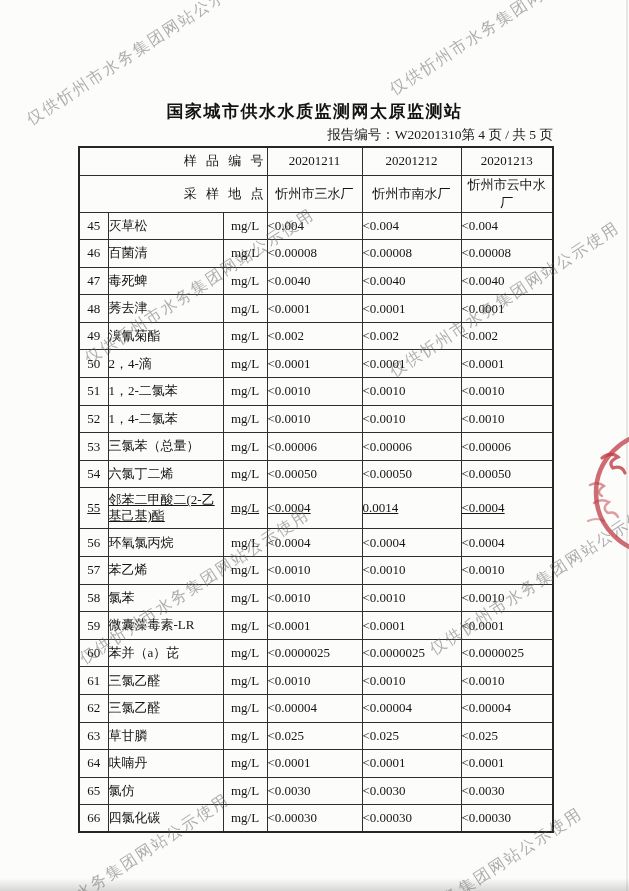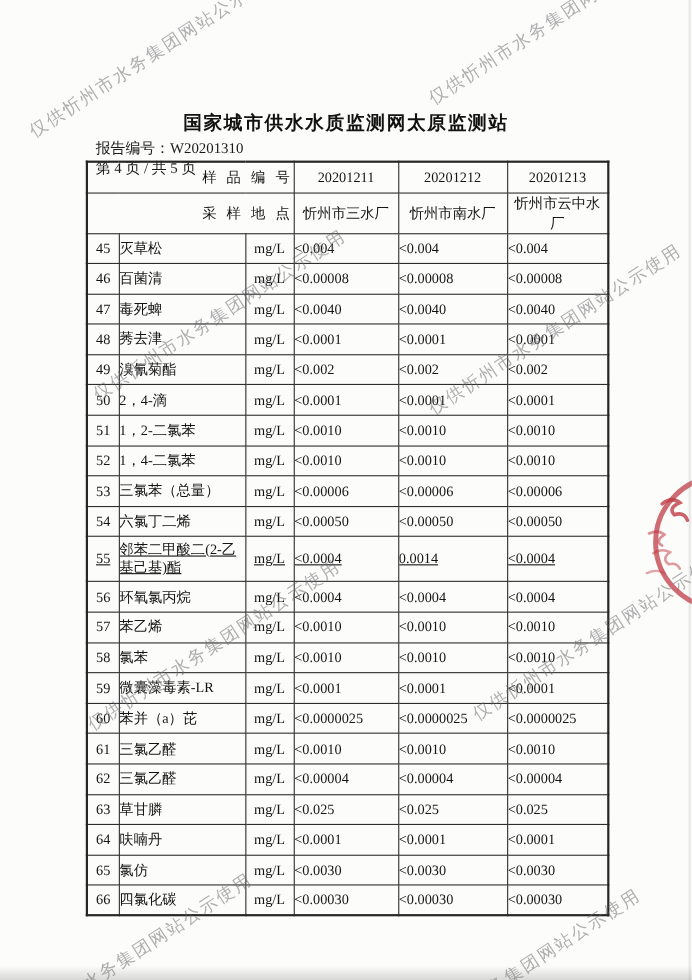--- a/index.html
+++ b/index.html
@@ -38,21 +38,21 @@
     letter-spacing:1.5px;color:#121212;margin-top:48px;
   }
   .subtitle{
     position:absolute;top:88px;left:0;width:629px;
     text-align:center;font-size:17px;font-weight:bold;
     letter-spacing:2px;color:#121212;
   }
   .meta{
     position:absolute;top:126px;left:87px;width:466px;
     display:flex;justify-content:flex-end;
-    font-size:13.5px;color:#1a1a1a;flex-direction:column;
+    font-size:13.5px;color:#1a1a1a;
   }
   
   table.results{
     position:absolute;left:78px;top:146px;width:474px;
     border-collapse:collapse;table-layout:fixed;
     border:2px solid #262626;
     background:transparent;z-index:2;
   }
   table.results td{
     border:1.5px solid #2e2e2e;

